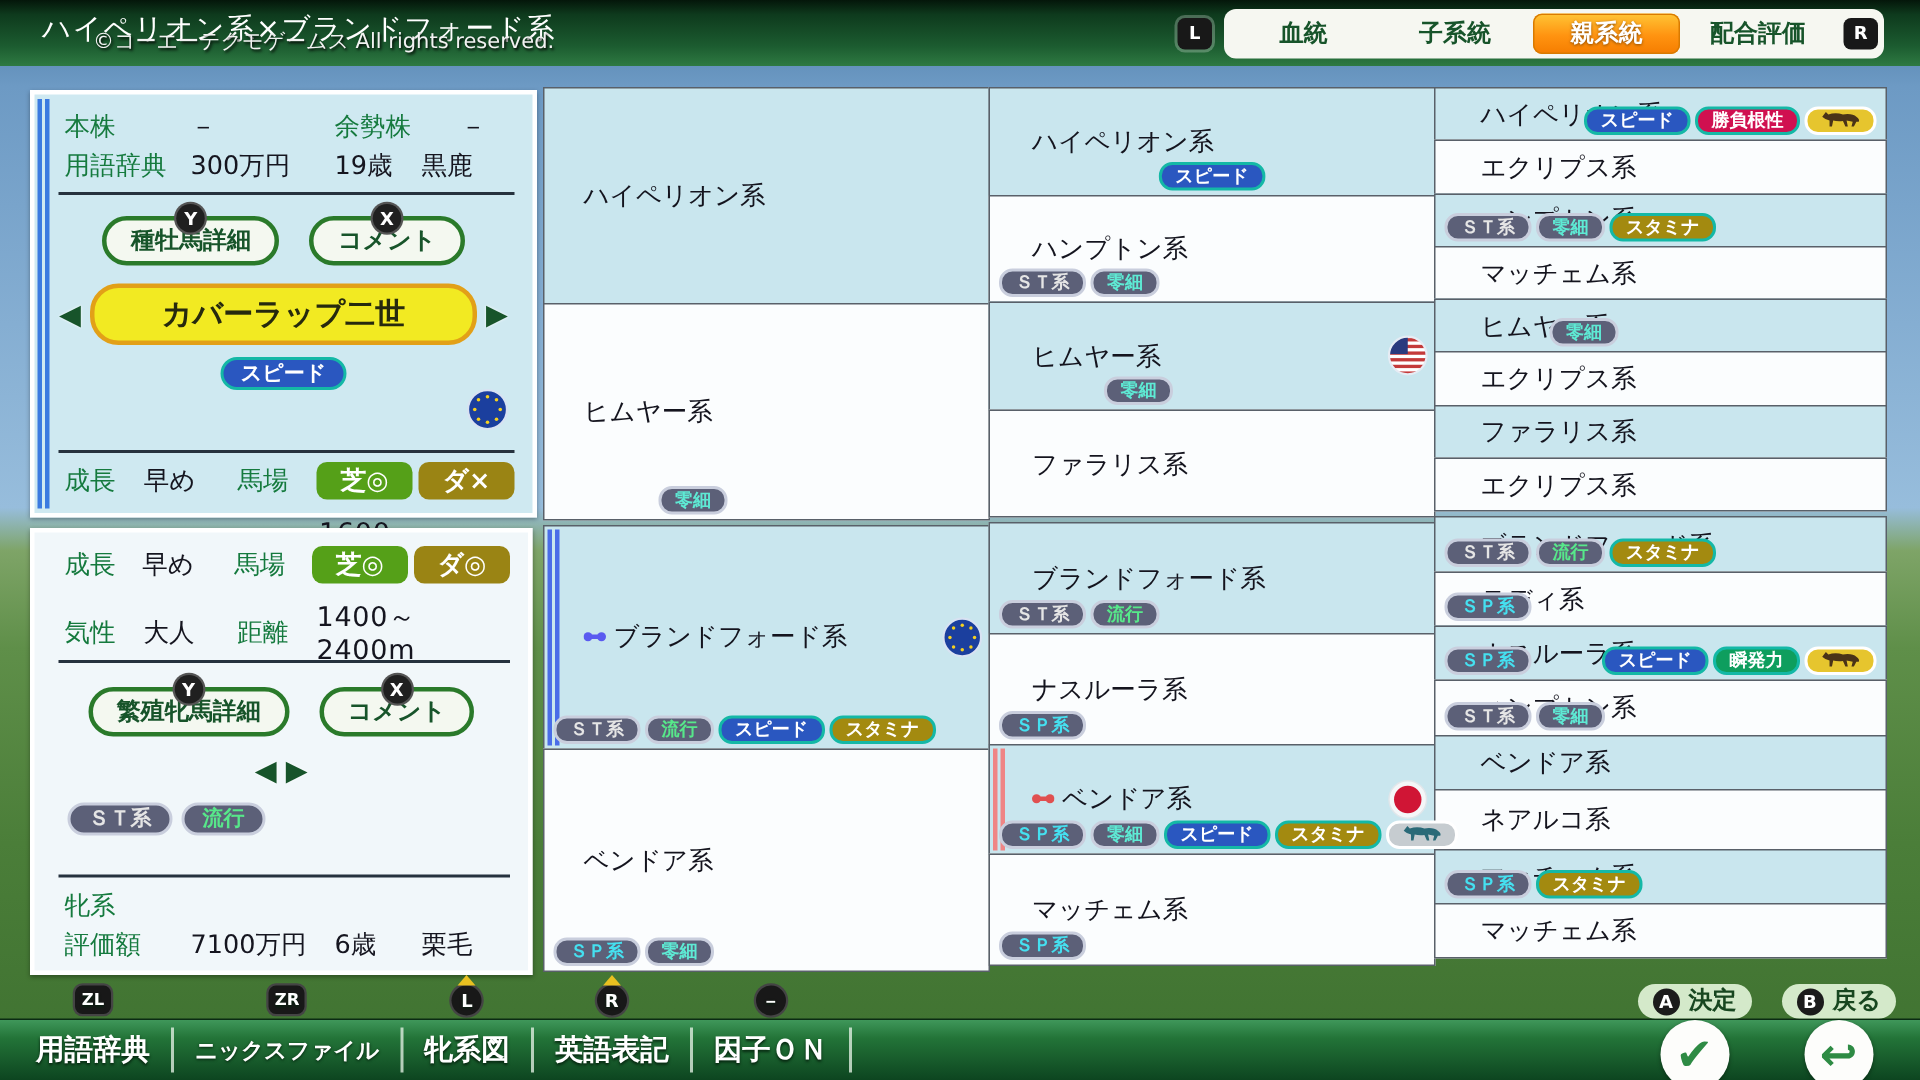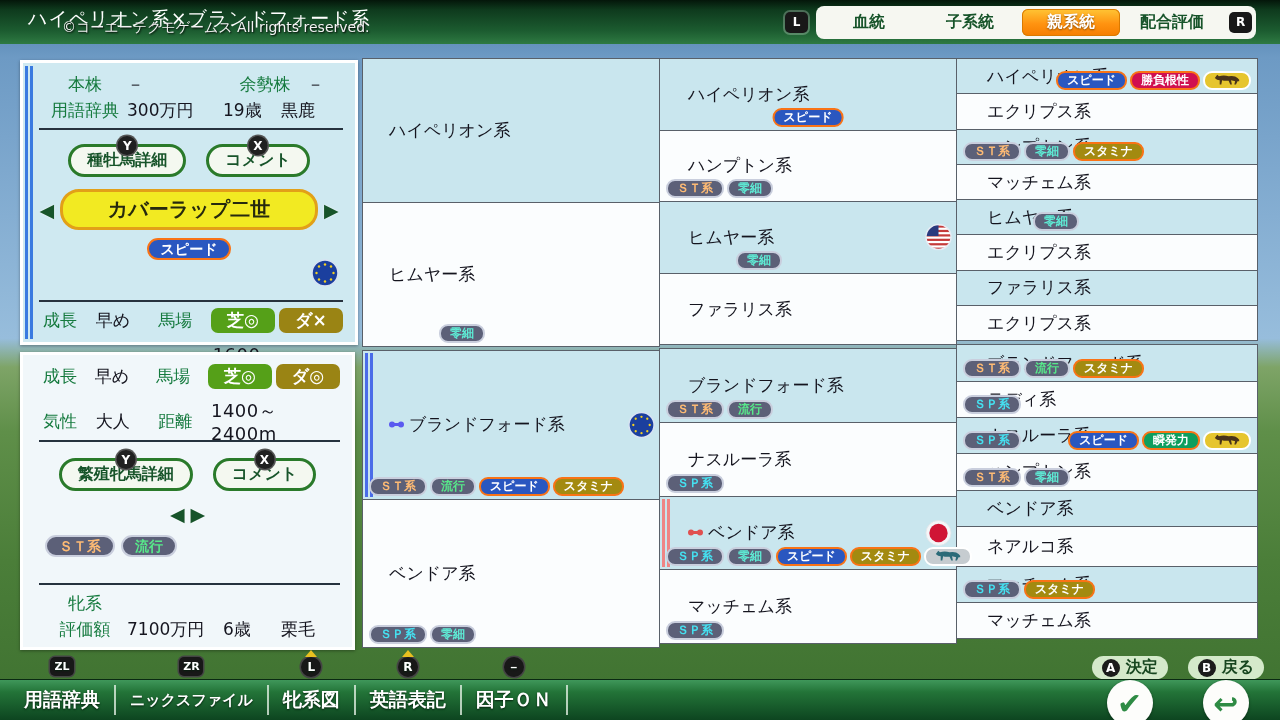--- a/index.html
+++ b/index.html
@@ -33,40 +33,40 @@
   .cell.tint{background:#c9e6ee;}
   .cell.plain{background:#fbfdfe;}
   .cname{font-size:17px;color:#14141e;display:flex;align-items:center;gap:2px;white-space:nowrap;}
   .pad0 .cname{padding-left:26px;} .pad1 .cname{padding-left:28px;} .pad2 .cname{padding-left:30px;}
   .badges{position:absolute;left:6px;bottom:3px;display:flex;gap:3px;z-index:2;}
   .badges.al-center{left:50%;transform:translateX(-50%);}
   .badges.al-indent{left:76px;}
   .badges2{position:absolute;right:6px;bottom:3px;display:flex;gap:3px;z-index:2;}
   .bdg{font-size:12px;font-weight:bold;border-radius:9px;padding:0 9px;white-space:nowrap;line-height:15px;}
   .lin{background:#5c6078;border:2px solid #c9cedd;}
-  .b-st{color:#fdba74;} .b-sp{color:#45e0f0;} .b-rare{color:#5eead4;} .b-trend{color:#57e88a;}
-  .abl{color:#fff;border:2px solid #f97316;}
+  .b-st{color:#e5e5e5;} .b-sp{color:#45e0f0;} .b-rare{color:#5eead4;} .b-trend{color:#57e88a;}
+  .abl{color:#fff;border:2px solid #14b8a6;}
   .b-speed{background:#2a57c0;} .b-stamina{background:#a38a10;} .b-guts{background:#d01050;} .b-burst{background:#0e9e5e;}
   .b-horse_y{background:#e6c52e;border:2px solid #fff;padding:0 8px;}
   .b-horse_g{background:#c6ccd0;border:2px solid #fff;padding:0 8px;}
   .horse{width:28px;height:13px;display:block;fill:#4a3318;}
   .b-horse_g .horse path{fill:#2a6a78;}
   .bars-blue::before,.bars-red::before{content:'';position:absolute;left:2px;top:2px;bottom:2px;width:3px;z-index:1;}
   .bars-blue::before{background:#4a6ce8;box-shadow:5px 0 0 #4a6ce8;}
   .bars-red::before{background:#ef8585;box-shadow:5px 0 0 #ef8585;}
   .linkic{width:15px;height:9px;margin-right:3px;flex:none;}
   .cellflag{position:absolute;right:4px;top:50%;transform:translateY(-50%);width:27px;height:27px;z-index:3;}
   
   .panel{position:absolute;left:20px;box-sizing:border-box;border:3px solid #fff;box-shadow:0 1px 3px rgba(0,0,0,.35);}
   .panel.sire{top:60px;width:338px;height:285px;background:#cfe9f1;}
   .panel.mare{top:352px;width:335px;height:298px;background:#f1f7fa;}
   .panel.sire::before{content:'';position:absolute;left:2px;top:3px;bottom:3px;width:3px;background:#3a7ae0;box-shadow:5px 0 0 #3a7ae0;}
   .prow{display:flex;align-items:center;padding:0 14px 0 20px;height:26px;font-size:17px;}
   .plbl{color:#157a3e;} .pval{color:#15151f;}
-  .w82{width:84px;text-align:center;} .w96{width:96px;} .w56{width:58px;}
+  .w82{width:84px;} .w96{width:96px;} .w56{width:58px;}
   .pdiv{border-top:2px solid #26323e;margin:5px 12px 5px 16px;}
   .btnrow{display:flex;justify-content:center;gap:20px;margin-top:14px;}
   .gbtn{position:relative;background:#f4f8f0;border:3px solid #2a7a2a;border-radius:17px;padding:3px 16px;
     font-size:16px;font-weight:bold;color:#17542a;white-space:nowrap;}
   .keydot{position:absolute;top:-11px;left:50%;transform:translateX(-50%);width:19px;height:19px;border-radius:50%;
     background:#202020;color:#fff;font-size:12px;font-weight:bold;display:flex;align-items:center;justify-content:center;
     box-shadow:0 0 0 1.5px #555;}
   .namerow{display:flex;align-items:center;justify-content:center;gap:6px;margin-top:12px;}
   .arrow{font-size:19px;color:#17542a;text-shadow:0 0 2px #fff;}
   .npill{border-radius:19px;padding:4px 0;width:252px;text-align:center;font-size:20px;font-weight:bold;}

